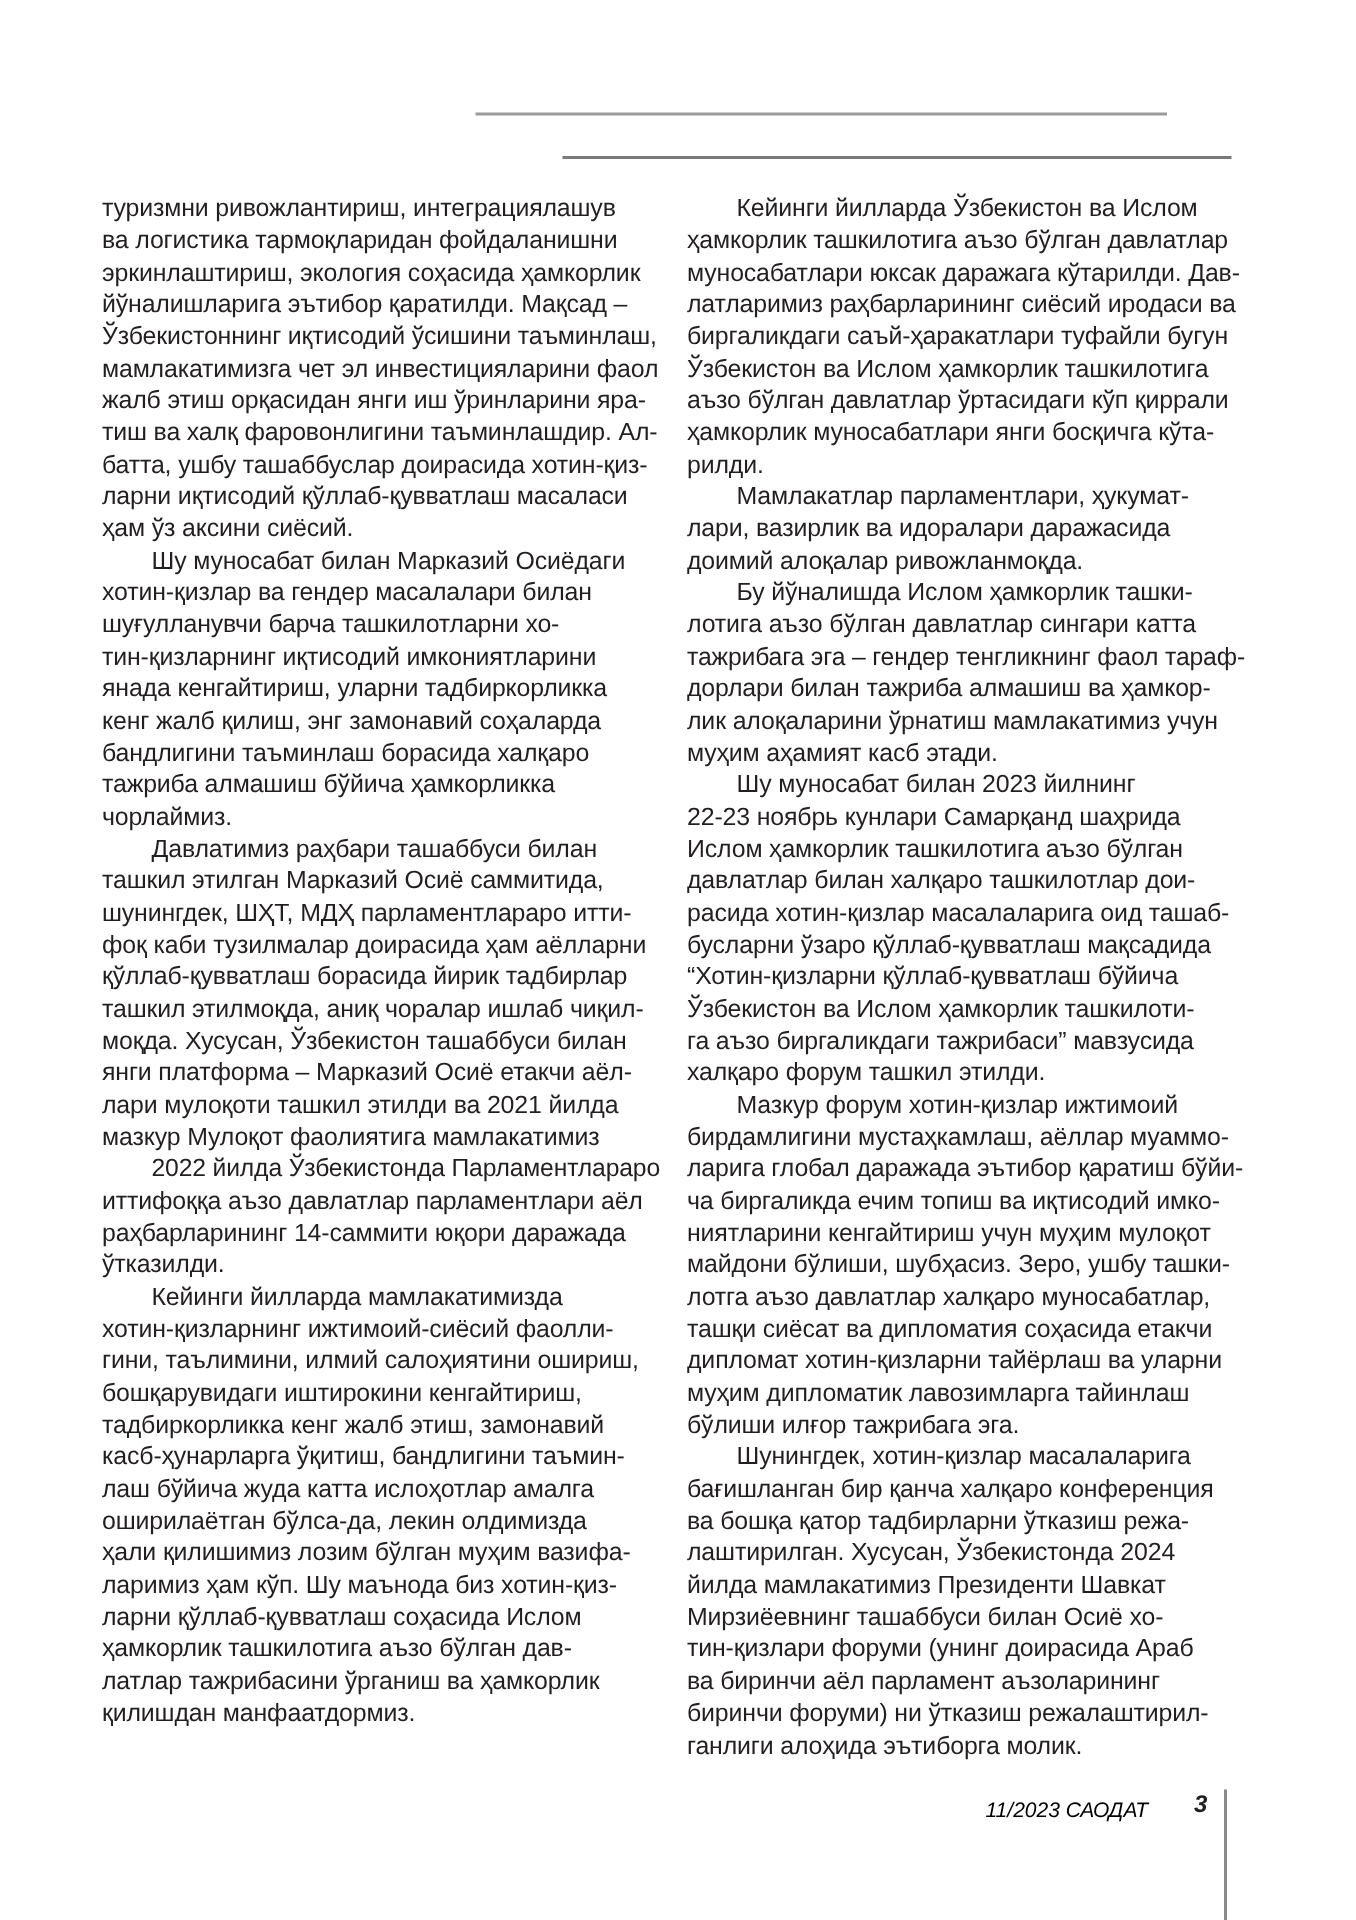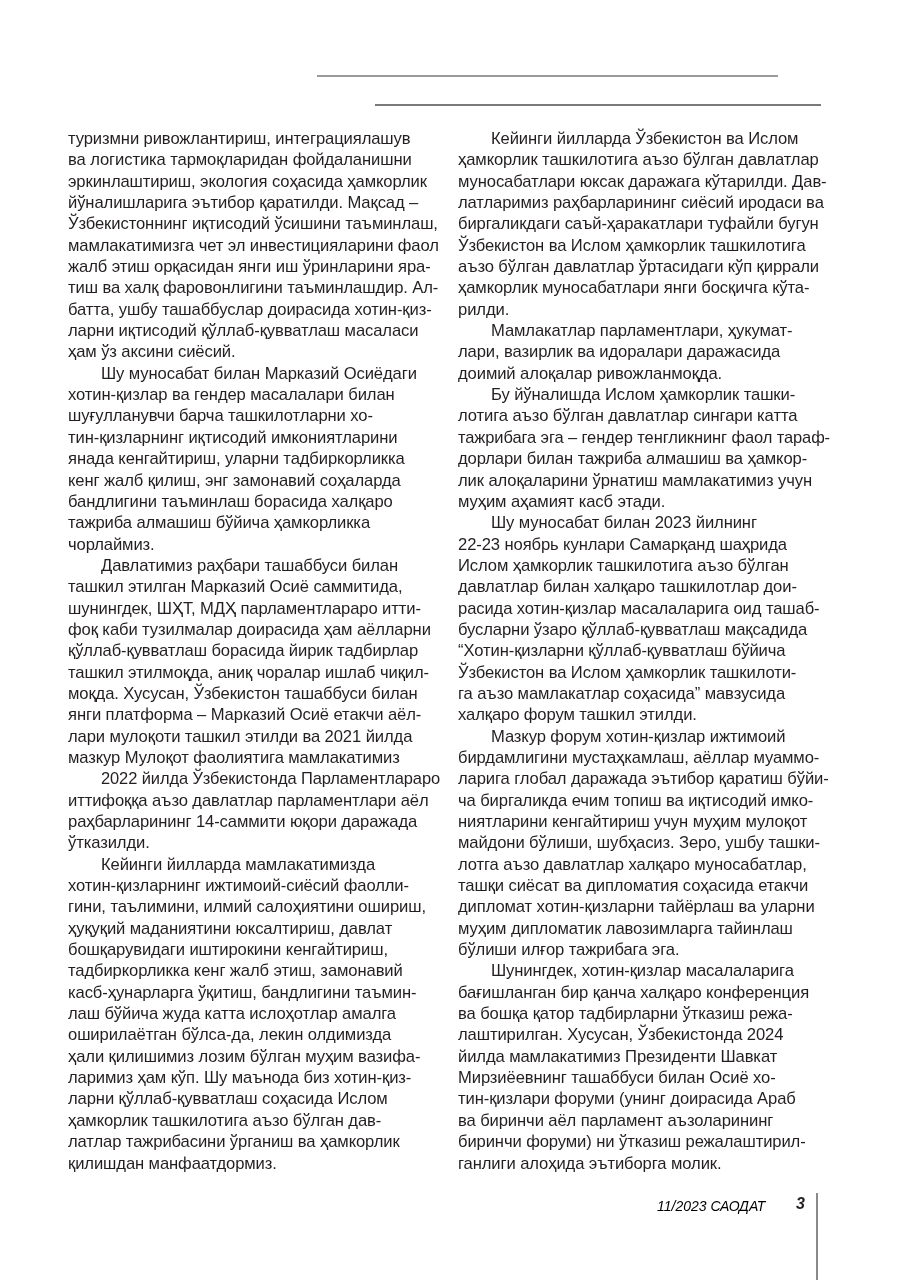--- a/index.html
+++ b/index.html
@@ -61,21 +61,20 @@
     <div>
       <div class="line indent"><span style="display: inline-block; transform-origin: left center; transform: scaleX(0.992316);">2022 йилда Ўзбекистонда Парламентлараро</span></div>
       <div class="line"><span>иттифоққа аъзо давлатлар парламентлари аёл</span></div>
       <div class="line"><span>раҳбарларининг 14-саммити юқори даражада</span></div>
       <div class="line">ўтказилди.</div>
     </div>
     <div>
       <div class="line indent"><span>Кейинги йилларда мамлакатимизда</span></div>
       <div class="line"><span>хотин-қизларнинг ижтимоий-сиёсий фаолли-</span></div>
       <div class="line"><span>гини, таълимини, илмий салоҳиятини ошириш,</span></div>
-      <div class="line"><span>ҳуқуқий маданиятини юксалтириш, давлат</span></div>
       <div class="line"><span>бошқарувидаги иштирокини кенгайтириш,</span></div>
       <div class="line"><span>тадбиркорликка кенг жалб этиш, замонавий</span></div>
       <div class="line"><span>касб-ҳунарларга ўқитиш, бандлигини таъмин-</span></div>
       <div class="line"><span>лаш бўйича жуда катта ислоҳотлар амалга</span></div>
       <div class="line"><span>оширилаётган бўлса-да, лекин олдимизда</span></div>
       <div class="line"><span>ҳали қилишимиз лозим бўлган муҳим вазифа-</span></div>
       <div class="line"><span>ларимиз ҳам кўп. Шу маънода биз хотин-қиз-</span></div>
       <div class="line"><span>ларни қўллаб-қувватлаш соҳасида Ислом</span></div>
       <div class="line"><span>ҳамкорлик ташкилотига аъзо бўлган дав-</span></div>
       <div class="line"><span>латлар тажрибасини ўрганиш ва ҳамкорлик</span></div>
@@ -109,21 +108,21 @@
     </div>
     <div>
       <div class="line indent"><span>Шу муносабат билан 2023 йилнинг</span></div>
       <div class="line"><span>22-23 ноябрь кунлари Самарқанд шаҳрида</span></div>
       <div class="line"><span>Ислом ҳамкорлик ташкилотига аъзо бўлган</span></div>
       <div class="line"><span>давлатлар билан халқаро ташкилотлар дои-</span></div>
       <div class="line"><span>расида хотин-қизлар масалаларига оид ташаб-</span></div>
       <div class="line"><span>бусларни ўзаро қўллаб-қувватлаш мақсадида</span></div>
       <div class="line"><span>“Хотин-қизларни қўллаб-қувватлаш бўйича</span></div>
       <div class="line"><span>Ўзбекистон ва Ислом ҳамкорлик ташкилоти-</span></div>
-      <div class="line"><span>га аъзо мамлакатлар соҳасида” мавзусида</span></div>
+      <div class="line"><span>га аъзо биргаликдаги тажрибаси” мавзусида</span></div>
       <div class="line">халқаро форум ташкил этилди.</div>
     </div>
     <div>
       <div class="line indent"><span>Мазкур форум хотин-қизлар ижтимоий</span></div>
       <div class="line"><span>бирдамлигини мустаҳкамлаш, аёллар муаммо-</span></div>
       <div class="line"><span>ларига глобал даражада эътибор қаратиш бўйи-</span></div>
       <div class="line"><span>ча биргаликда ечим топиш ва иқтисодий имко-</span></div>
       <div class="line"><span>ниятларини кенгайтириш учун муҳим мулоқот</span></div>
       <div class="line"><span>майдони бўлиши, шубҳасиз. Зеро, ушбу ташки-</span></div>
       <div class="line"><span>лотга аъзо давлатлар халқаро муносабатлар,</span></div>

